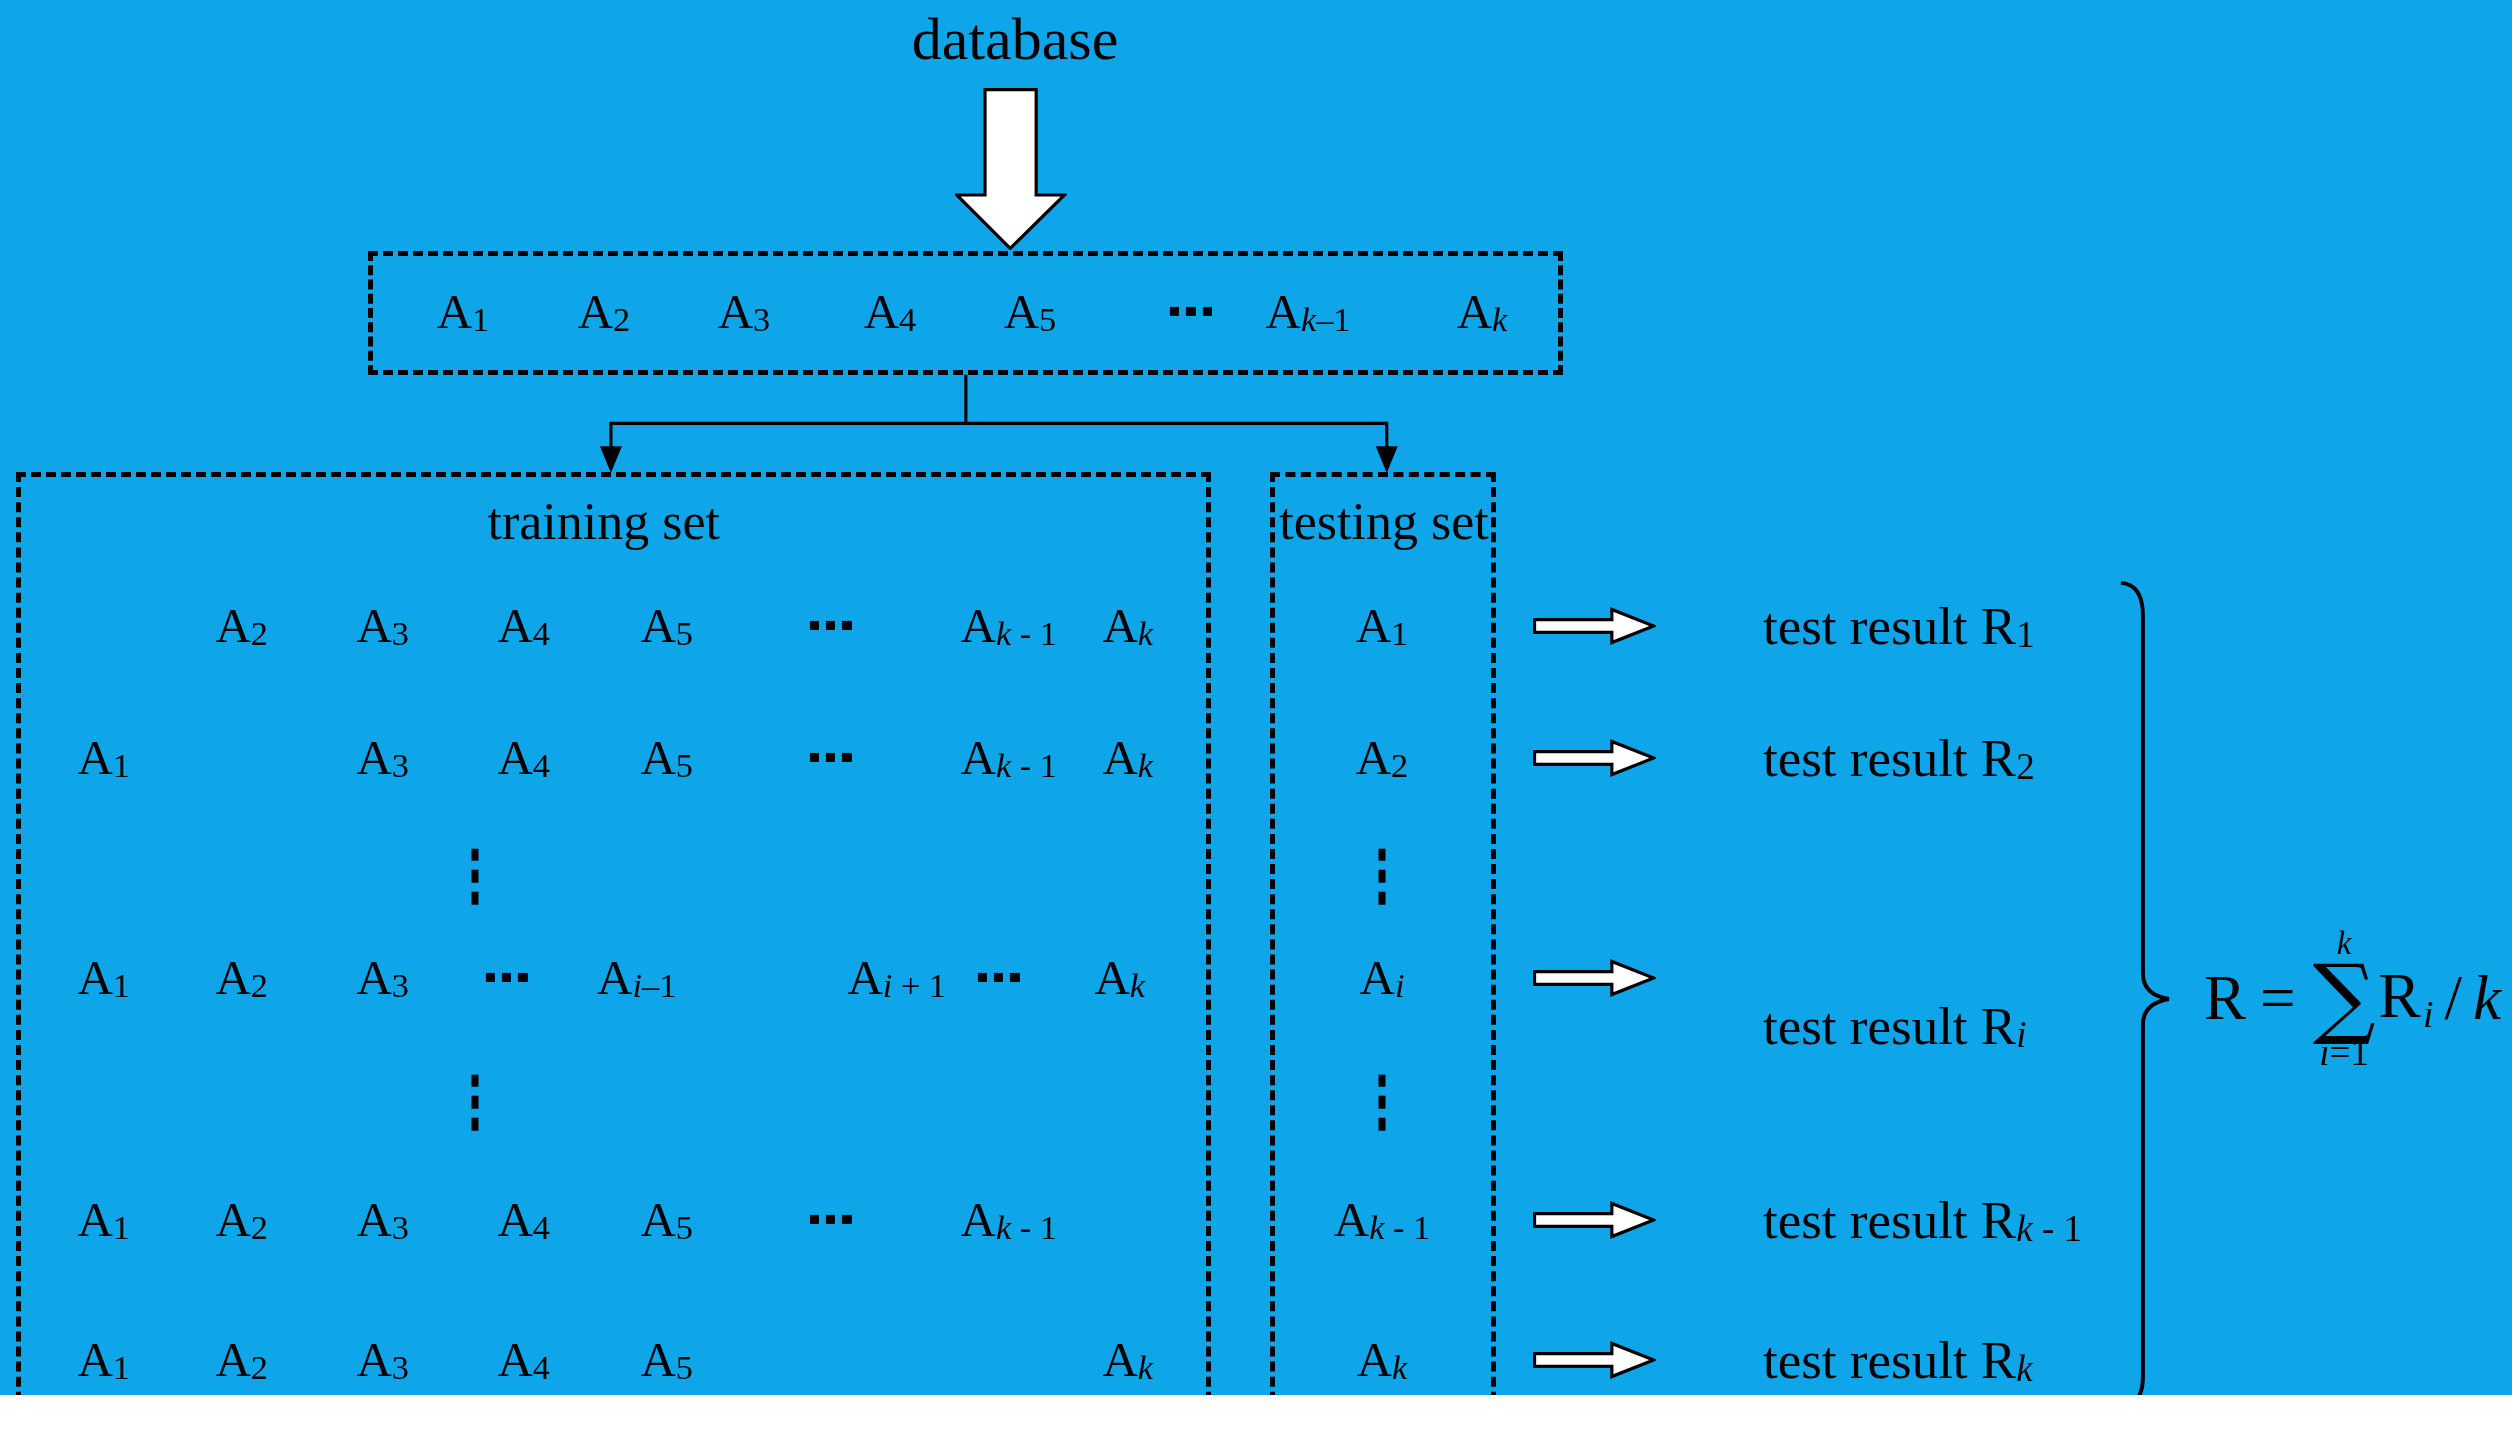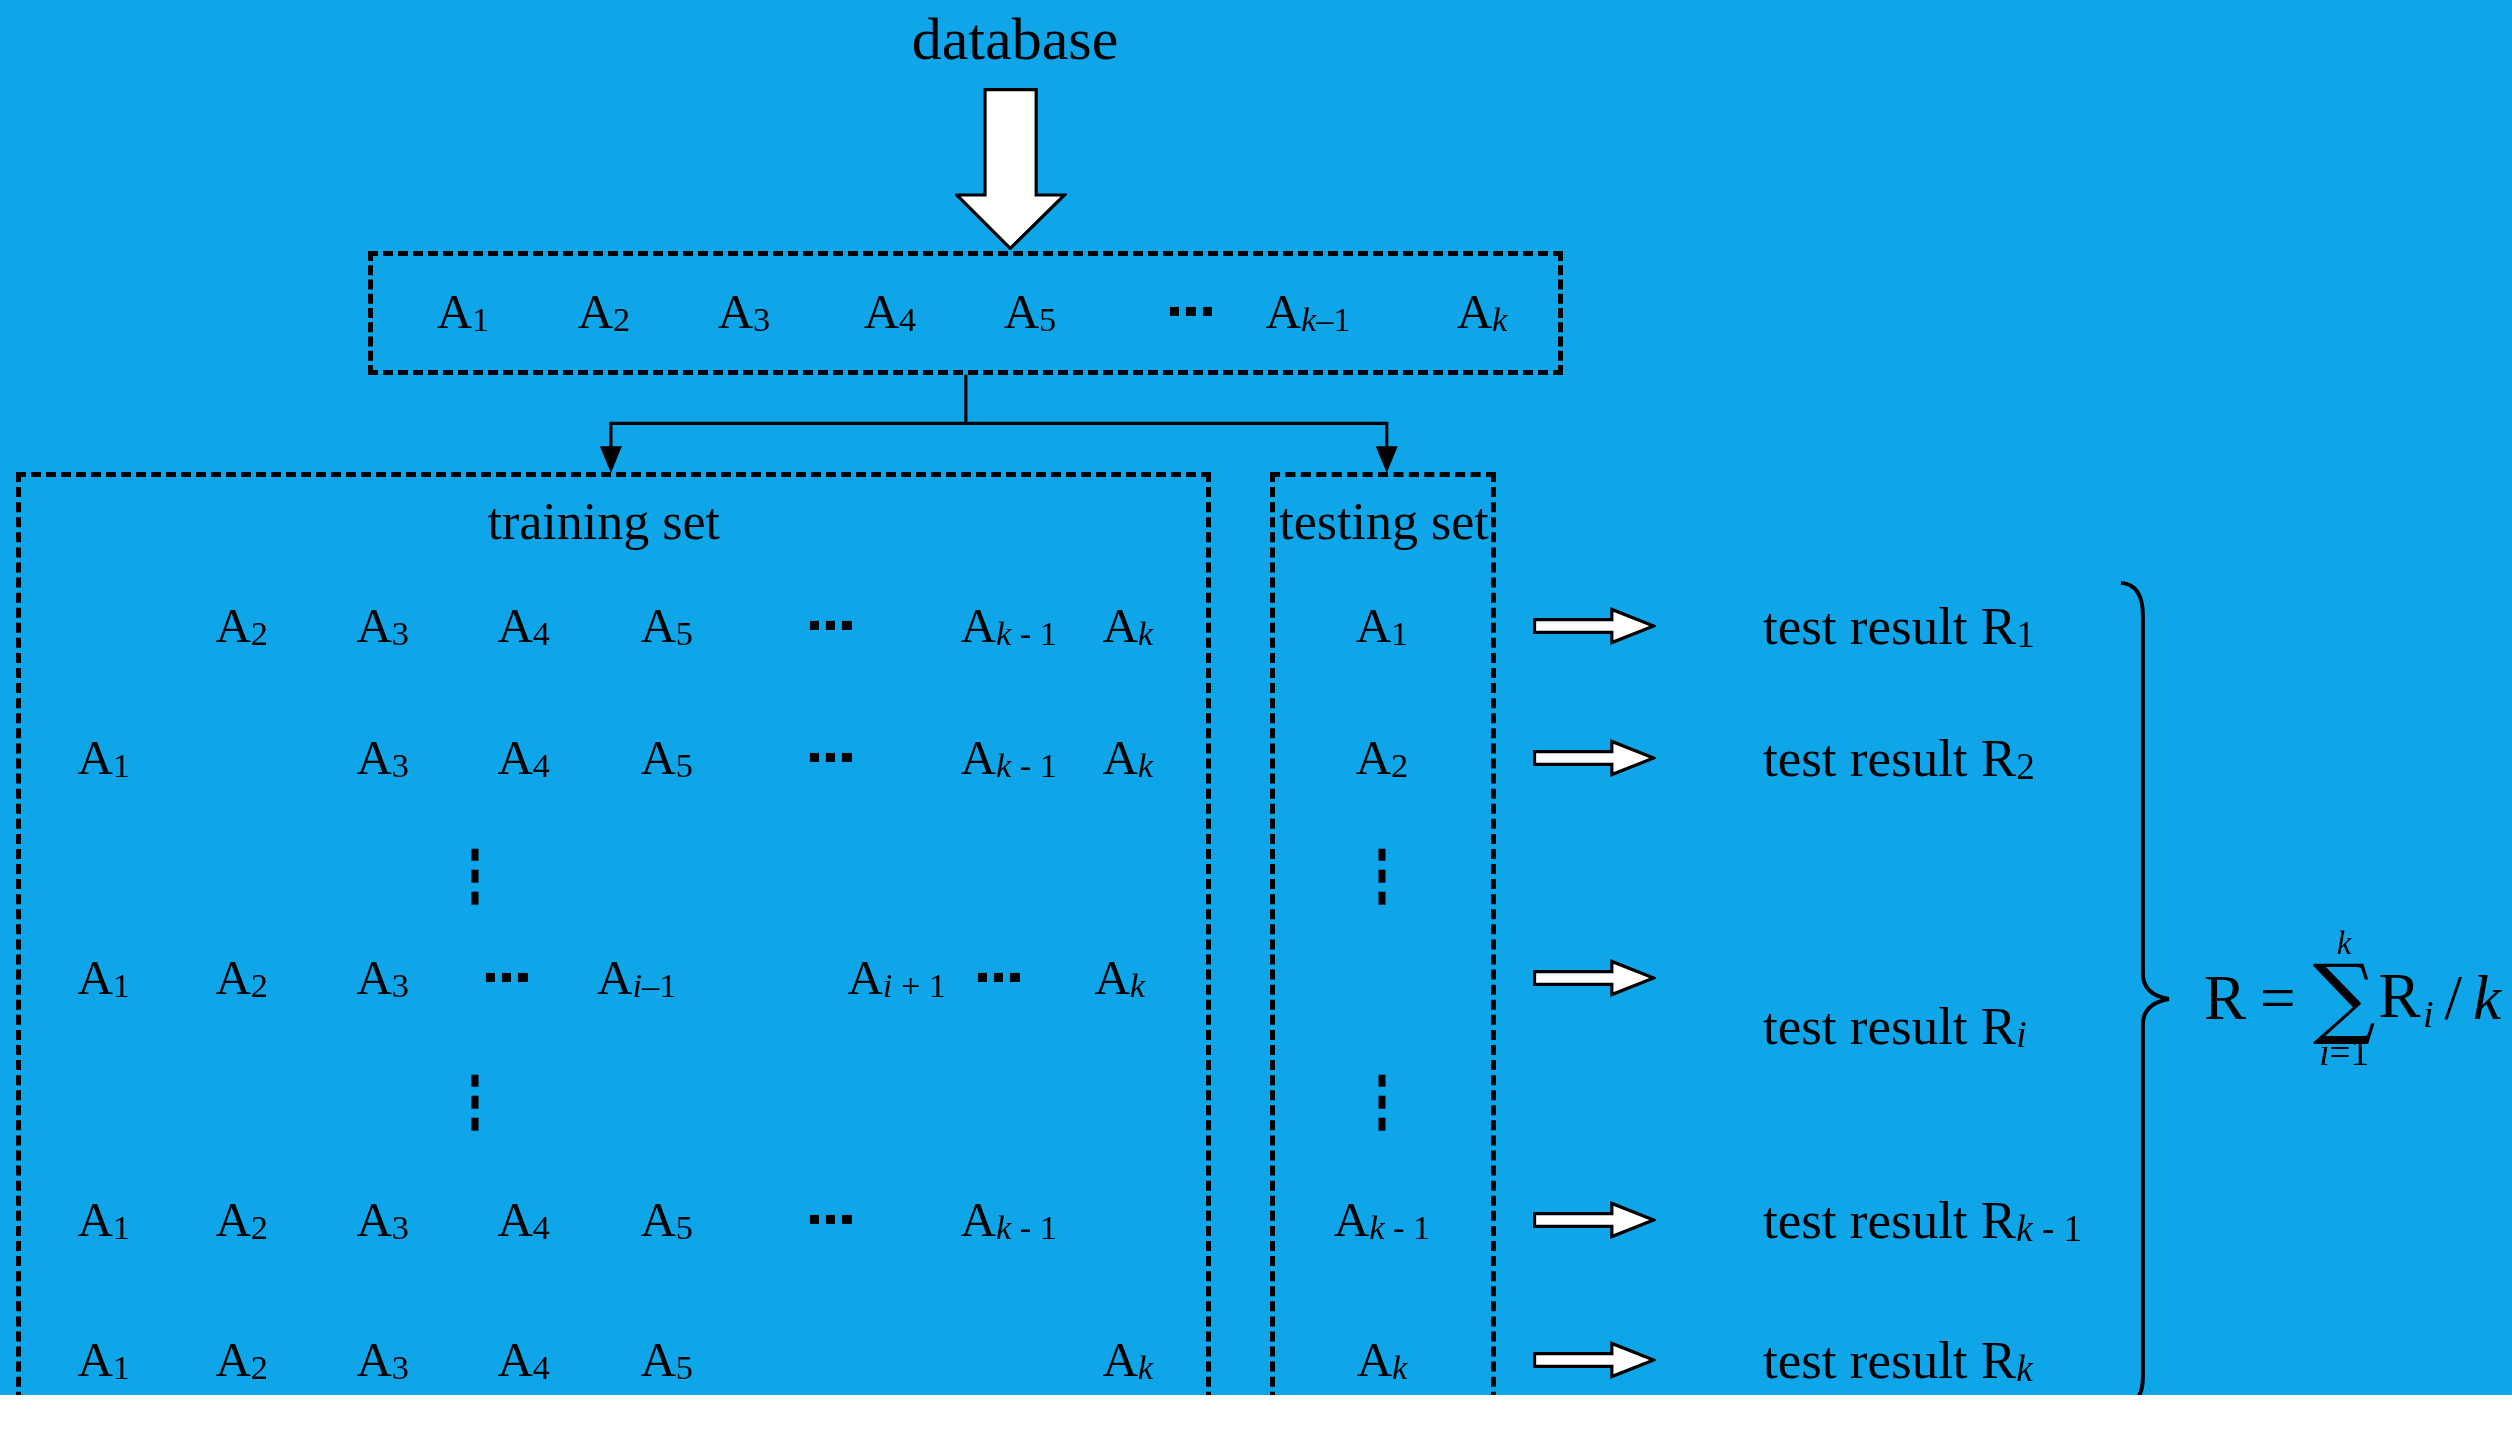--- a/index.html
+++ b/index.html
@@ -184,20 +184,23 @@
         <div class="row" style="top: 245px;">
           <span class="cell" style="left: 107px;"><span class="base">A</span><span class="sub"><span>2</span></span></span>
         </div>
         <div class="row" style="top: 364px;">
           <span class="vdots" style="left: 107px;">
             <b></b>
             <b></b>
             <b></b>
           </span>
         </div>
+        <div class="row" style="top: 465px;">
+          <span class="cell" style="left: 107px;"><span class="base">A</span><span class="sub"><i>i</i></span></span>
+        </div>
         <div class="row" style="top: 590px;">
           <span class="vdots" style="left: 107px;">
             <b></b>
             <b></b>
             <b></b>
           </span>
         </div>
         <div class="row" style="top: 707px;">
           <span class="cell" style="left: 107px;"><span class="base">A</span><span class="sub"><i>k</i><span> - 1</span></span></span>
         </div>

